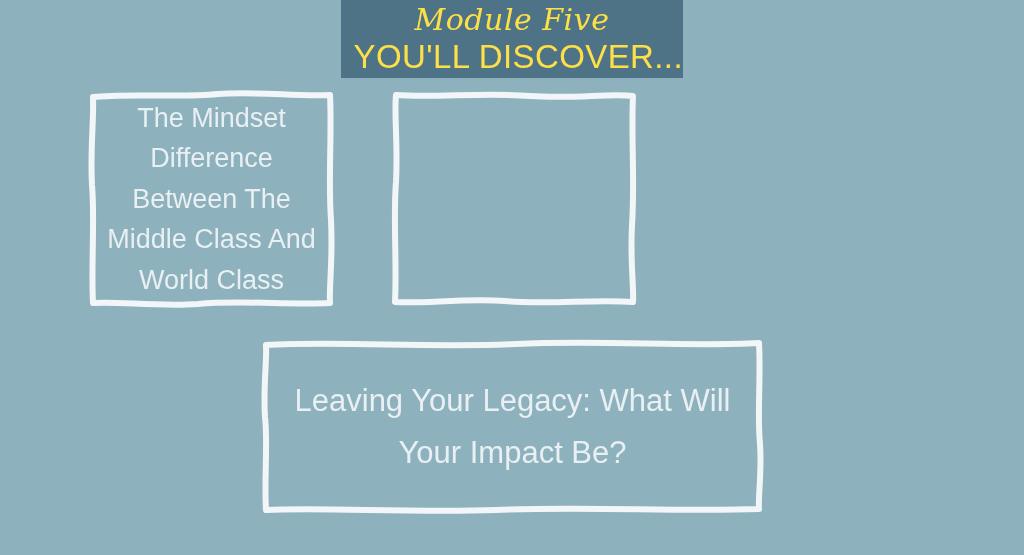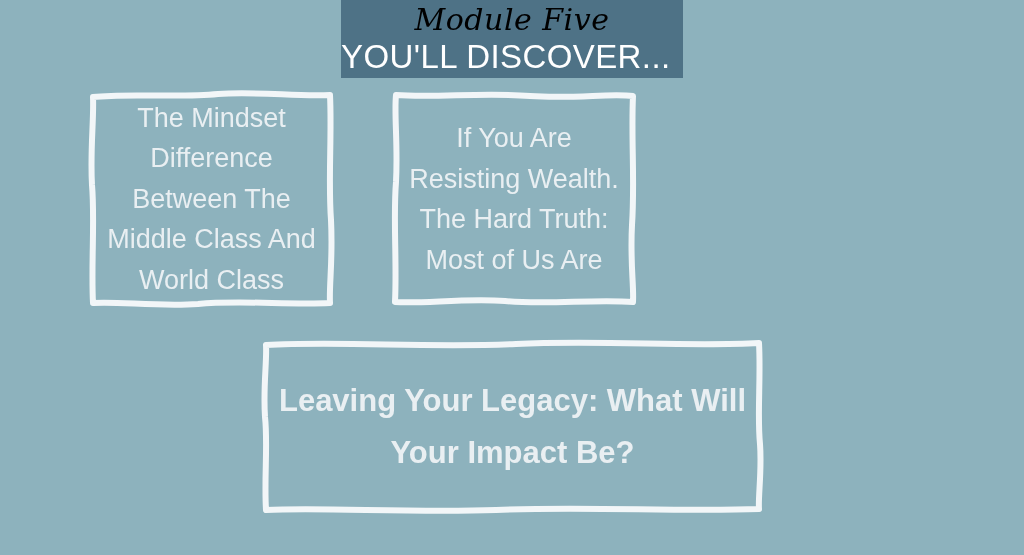--- a/index.html
+++ b/index.html
@@ -31,36 +31,36 @@
     height: 78px;
     background: #4e7286;
     overflow: hidden;
   }
   .header-script {
     position: absolute;
     left: 0;
     top: 0px;
     width: 342px;
     text-align: center;
-    color: #000000;
+    color: #fde047;
     font-family: "DejaVu Serif", serif;
     font-style: italic;
     font-weight: 400;
     font-size: 30px;
     line-height: 40px;
     letter-spacing: 0.5px;
     white-space: nowrap;
   }
   .header-main {
     position: absolute;
     left: 0;
     top: 37px;
     width: 342px;
-    text-align: left;
-    color: #ffffff;
+    text-align: right;
+    color: #fde047;
     font-family: "Liberation Sans", sans-serif;
     font-weight: 400;
     font-size: 33px;
     line-height: 39px;
     letter-spacing: 0.4px;
     white-space: nowrap;
   }
 
   
   .rough-box {
@@ -111,21 +111,20 @@
   
   #box-4 {
     left: 261px;
     top: 339px;
     width: 503px;
     height: 175px;
   }
   #box-4 .box-text {
     font-size: 31px;
     line-height: 52px;
-    font-weight: bold;
   }
 </style>
 </head>
 <body>
 
 <div id="slide">
 
   <div class="header-band">
     <div class="header-script">Module Five</div>
     <div class="header-main">YOU'LL DISCOVER...</div>
@@ -145,21 +144,20 @@
 
   <div class="rough-box" id="box-2">
     <span class="frame">
       <svg viewBox="0 0 248 218" preserveAspectRatio="none">
         <path d="M6,5 C45,8 95,2 140,6 C185,9 220,3 243,6
                  C241,48 245,92 242,135 C240,172 244,196 243,212
                  C205,209 155,215 115,211 C75,208 32,214 5,212
                  C7,172 3,128 6,92 C8,55 4,24 6,5 Z" fill="none" stroke="#f2f6f8" stroke-width="6" stroke-linejoin="round" stroke-linecap="round"></path>
       </svg>
     </span>
-    <span class="box-text">If You Are Resisting Wealth.  The Hard Truth: Most of Us Are</span>
   </div>
 
 
   <div class="rough-box" id="box-4">
     <span class="frame">
       <svg viewBox="0 0 503 175" preserveAspectRatio="none">
         <path d="M5,6 C80,2 170,9 255,5 C340,1 430,8 498,4
                  C500,40 496,75 499,105 C501,132 497,158 498,170
                  C420,173 320,167 235,171 C150,174 60,168 5,171
                  C3,140 7,105 4,78 C2,48 6,22 5,6 Z" fill="none" stroke="#f2f6f8" stroke-width="6" stroke-linejoin="round" stroke-linecap="round"></path>

